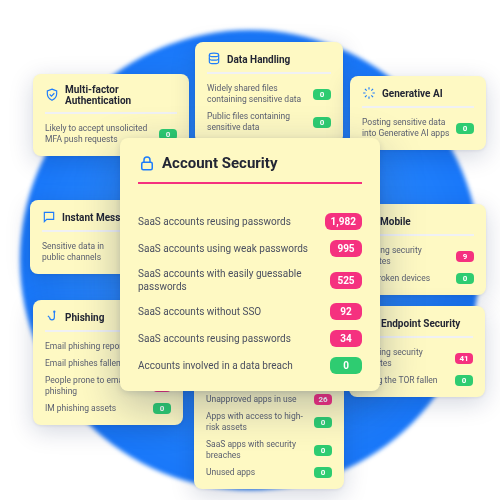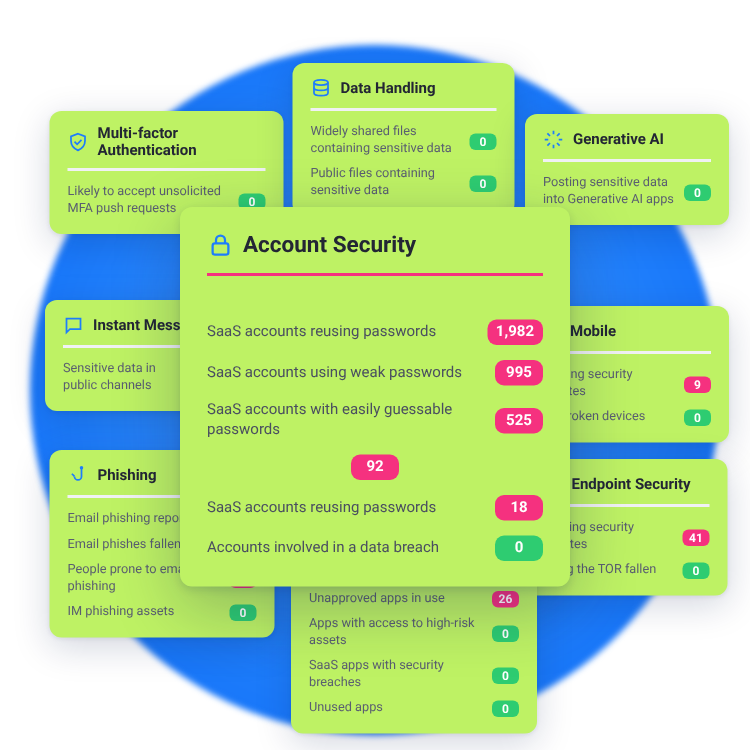--- a/index.html
+++ b/index.html
@@ -19,21 +19,21 @@
     filter: blur(2px);
     z-index: 0;
   }
   .stage {
     position: relative;
     width: 500px; height: 500px;
     z-index: 1;
   }
   .card {
     position: absolute;
-    background: #bef264;
+    background: #fef9c3;
     border-radius: 8px;
     box-shadow: 0 6px 24px rgba(10,30,80,0.18), 0 1px 3px rgba(10,30,80,0.08);
     padding: 10px 12px 8px;
     font-size: 8.5px;
     color: #5a5f70;
   }
   .card .head {
     display: flex;
     align-items: center;
     gap: 6px;
@@ -70,21 +70,21 @@
   .icon svg { width: 100%; height: 100%; stroke: #1e7dfb; fill: none; stroke-width: 2; }
 
   
   .c-mfa     { left: 33px;  top: 74px;  width: 156px; }
   .c-data    { left: 195px; top: 42px;  width: 148px; }
   .c-genai   { left: 350px; top: 76px;  width: 136px; }
   .c-im      { left: 30px;  top: 200px; width: 134px; }
   .c-mobile  { left: 348px; top: 204px; width: 138px; }
   .c-phish   { left: 33px;  top: 300px; width: 150px; }
   .c-endpt   { left: 349px; top: 306px; width: 136px; }
-  .c-saas    { left: 194px; top: 353px; width: 164px; }
+  .c-saas    { left: 194px; top: 353px; width: 150px; }
 
   
   .big {
     left: 120px; top: 138px;
     width: 260px;
     padding: 16px 18px 12px;
     z-index: 10;
     box-shadow: 0 14px 44px rgba(10,30,80,0.28), 0 2px 6px rgba(10,30,80,0.12);
   }
   .big .head { border-bottom: 2px solid #f5317f; padding-bottom: 10px; margin-bottom:24px;}
@@ -261,25 +261,26 @@
       </div>
     <div class="row">
         <span class="label">SaaS accounts using weak passwords</span>
         <span class="badge pink">995</span>
       </div>
     <div class="row">
         <span class="label">SaaS accounts with easily guessable passwords</span>
         <span class="badge pink">525</span>
       </div>
     <div class="row">
+        <span class="label">SaaS accounts without SSO</span>
         <span class="badge pink">92</span>
       </div>
     <div class="row">
         <span class="label">SaaS accounts reusing passwords</span>
-        <span class="badge pink">18</span>
+        <span class="badge pink">34</span>
       </div>
     <div class="row">
         <span class="label">Accounts involved in a data breach</span>
         <span class="badge green">0</span>
       </div>
   </div>
 
 </div>
 
 </body></html>

